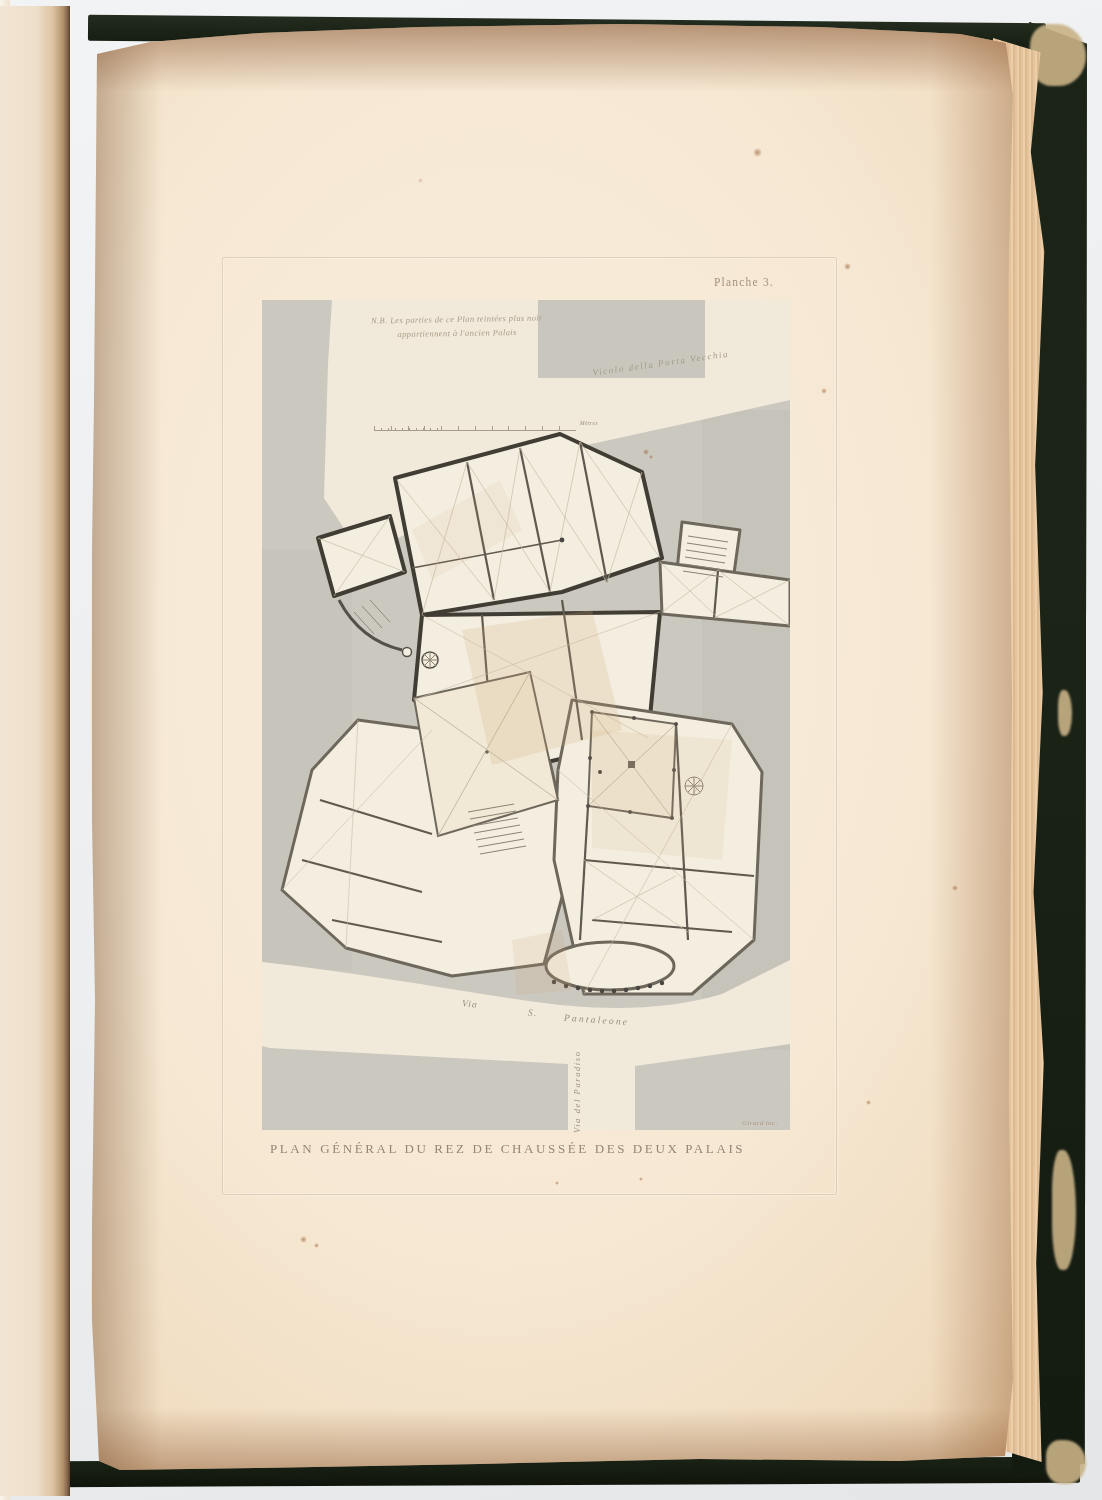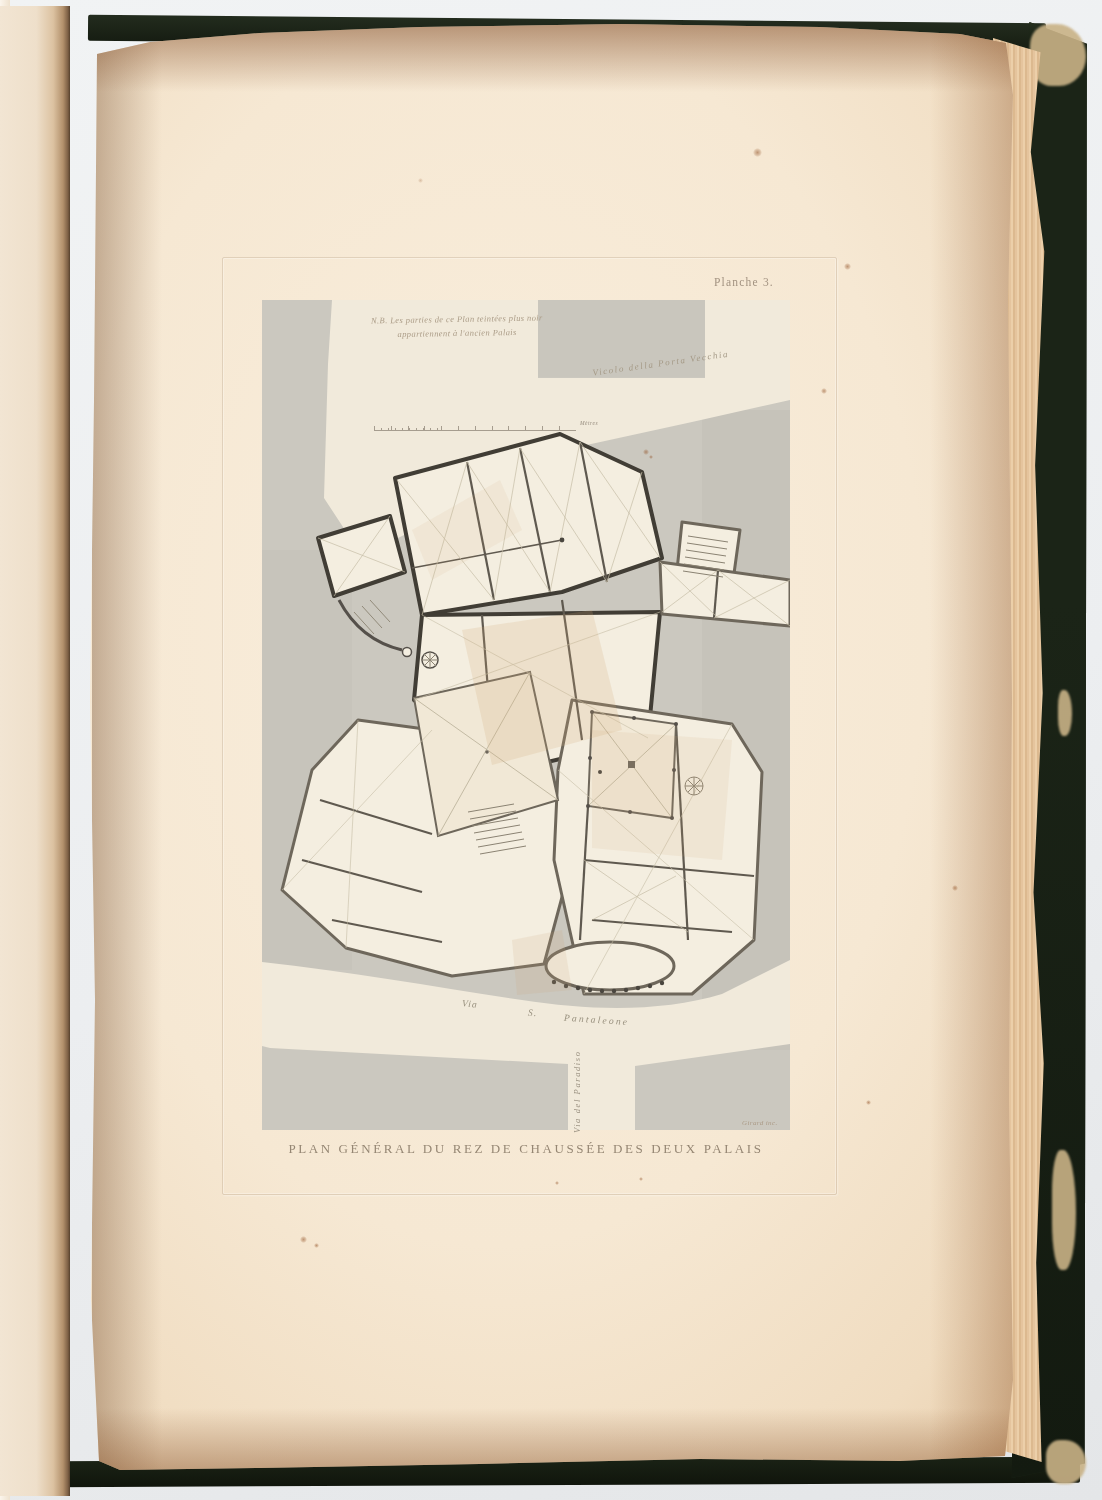--- a/index.html
+++ b/index.html
@@ -59,21 +59,21 @@
   .scalebar{left:374px;top:424px;width:202px;height:6px;border-bottom:1px solid #8e8476;opacity:.75;}
   .scalebar .ticks{position:absolute;bottom:0;left:0;width:100%;height:4px;
     background:repeating-linear-gradient(90deg,#8e8476 0 1px,transparent 1px 16.8px);}
   .scalebar .subticks{position:absolute;bottom:0;left:0;width:70px;height:2px;
     background:repeating-linear-gradient(90deg,#8e8476 0 1px,transparent 1px 7px);}
   .metres{left:580px;top:420px;font-size:5.5px;color:#948a7c;font-style:italic;letter-spacing:.5px;}
   .via-lbl{font-style:italic;font-size:9.5px;color:#98907e;letter-spacing:1.2px;}
   .pantaleone{letter-spacing:2.2px;}
   .paradiso{left:572px;top:1133px;width:92px;font-style:italic;font-size:8.5px;letter-spacing:1.6px;
     color:#9a9181;transform:rotate(-90deg);transform-origin:left top;}
-  .caption{left:262px;top:1141px;width:528px;text-align:center;font-size:13px;letter-spacing:2.6px;
+  .caption{left:270px;top:1141px;width:528px;text-align:left;font-size:13px;letter-spacing:2.6px;
     color:#8d7e6b;opacity:.92;}
   .engraver{left:742px;top:1119px;font-style:italic;font-size:7px;color:#a6937d;letter-spacing:.4px;opacity:.85;text-align:right;}
 </style>
 </head>
 <body>
 
 <div id="canvas">
 
   <div class="abs cover-top"></div>
   <div class="abs cover-bottom"></div>

